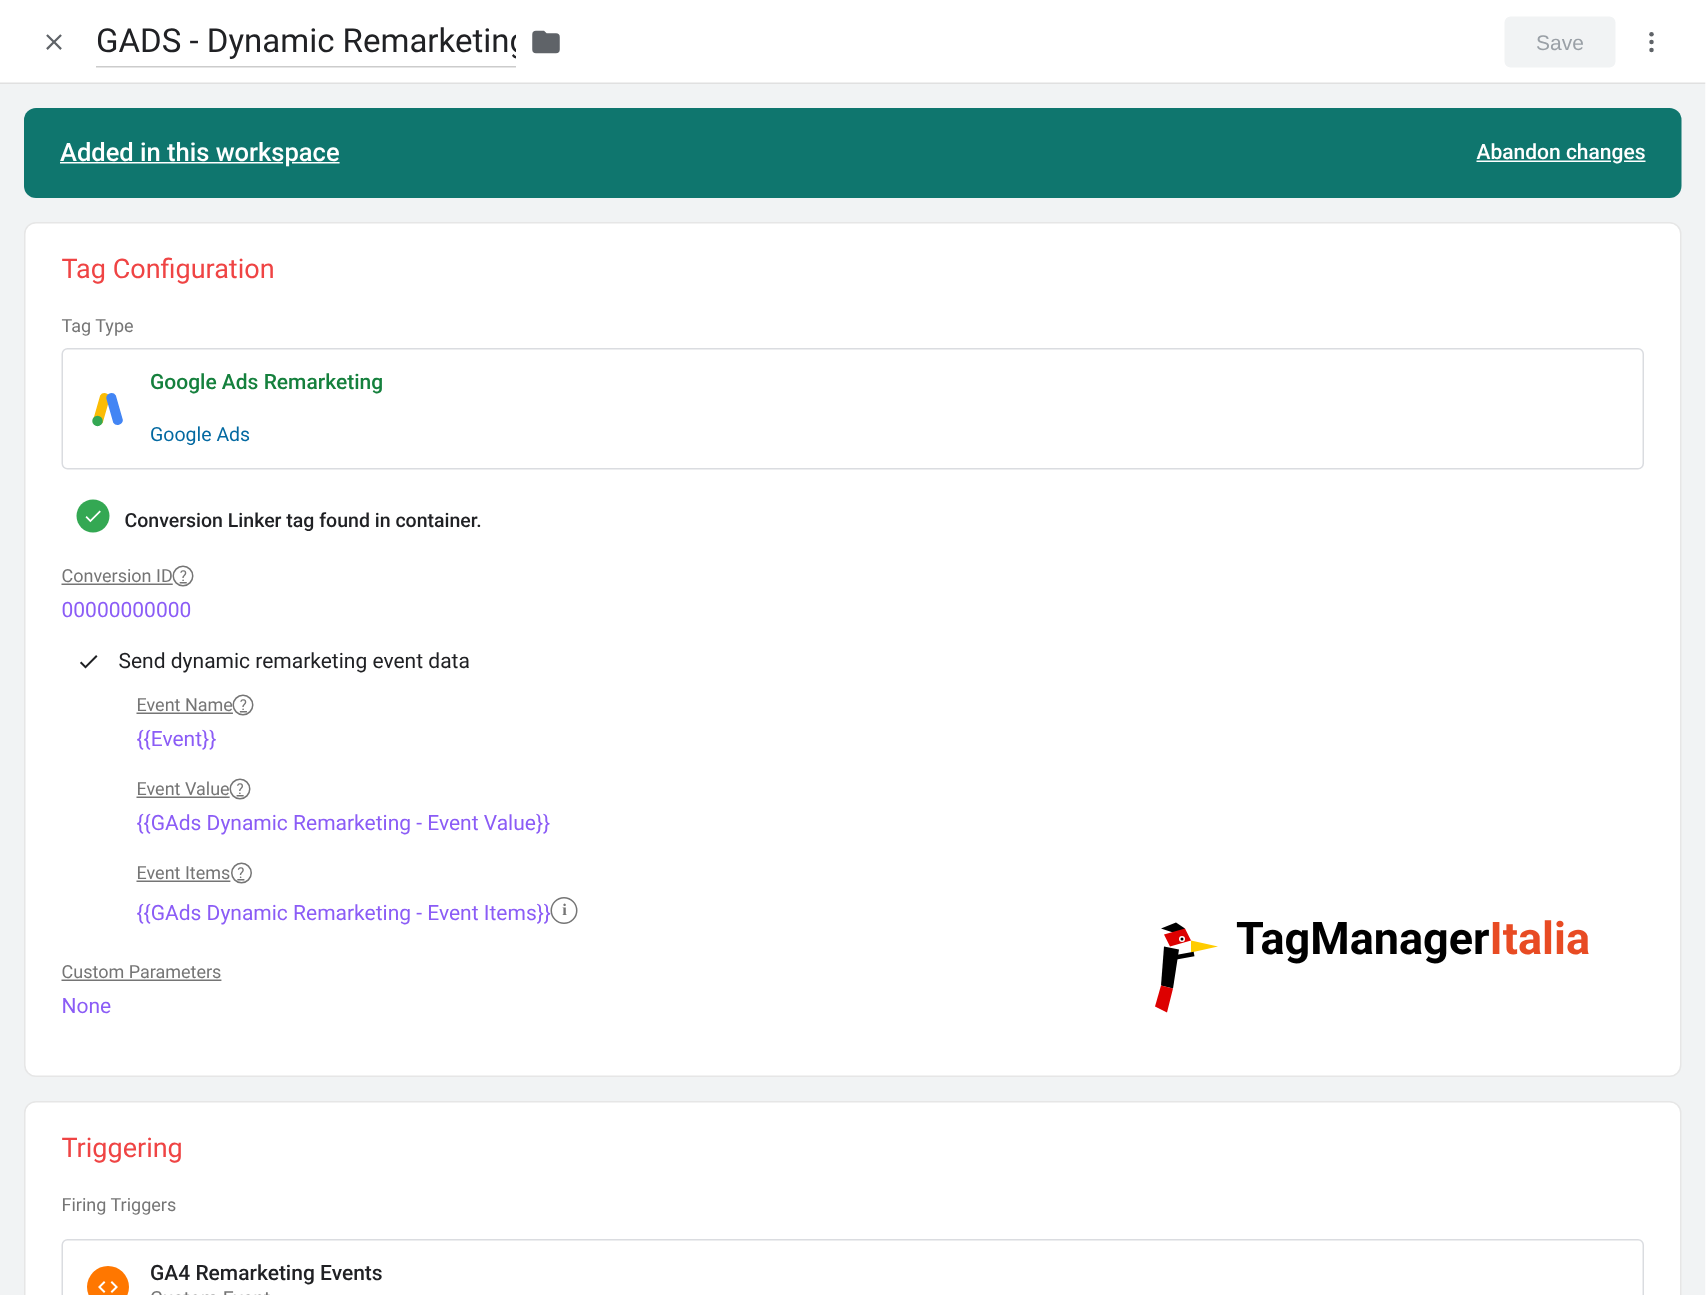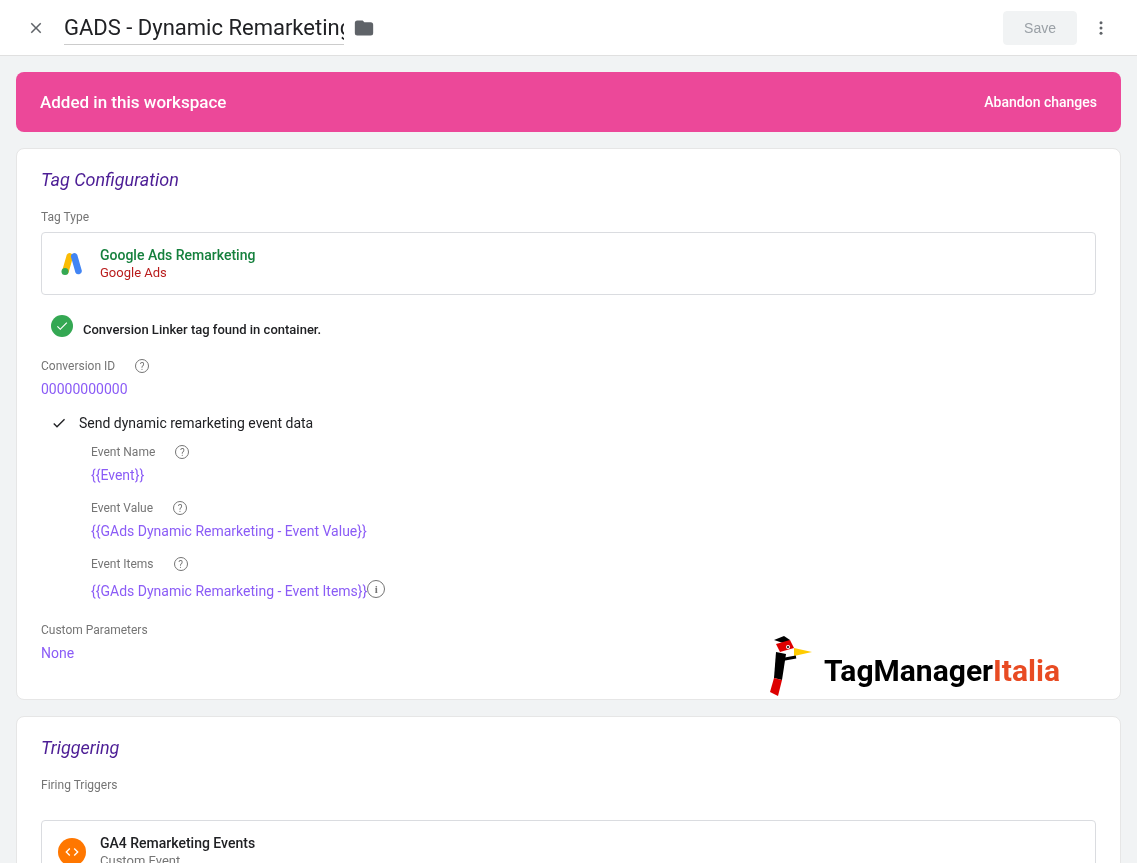--- a/index.html
+++ b/index.html
@@ -8,51 +8,51 @@
   .close-btn { width: 40px; height: 40px; display: flex; align-items: center; justify-content: center; cursor: pointer; color: #5f6368; border-radius: 50%; }
   .close-btn svg { width: 18px; height: 18px; }
   .title-input { font-size: 22px; color: #202124; border: none; border-bottom: 1px solid #ccc; padding: 4px 0; margin-left: 8px; outline: none; width: 280px; font-family: inherit; }
   .folder-icon { margin-left: 10px; color: #5f6368; display: flex; align-items: center; }
   .folder-icon svg { width: 20px; height: 20px; }
   .spacer { flex: 1; }
   .save-btn { background: #f1f3f4; border: 1px solid #f1f3f4; color: #9aa0a6; padding: 8px 20px; border-radius: 4px; font-size: 14px; font-weight: 500; cursor: default; }
   .more-btn { width: 40px; height: 40px; display: flex; align-items: center; justify-content: center; cursor: pointer; color: #5f6368; border-radius: 50%; margin-left: 4px; }
   .more-btn svg { width: 18px; height: 18px; }
   .content { background: #f1f3f4; padding: 16px; }
-  .green-banner { background: #ec4899; color: #fff; border-radius: 8px; padding: 20px 24px; display: flex; align-items: center; justify-content: space-between; margin-bottom: 16px; }
+  .green-banner { background: #0f766e; color: #fff; border-radius: 8px; padding: 20px 24px; display: flex; align-items: center; justify-content: space-between; margin-bottom: 16px; text-decoration: underline; }
   .banner-title { font-size: 17px; font-weight: 500; }
   .abandon-link { color: #fff; font-size: 14px; font-weight: 500; cursor: pointer; }
   .card { background: #fff; border-radius: 8px; padding: 20px 24px; margin-bottom: 16px; border: 1px solid #e6e6e6; }
-  .card-title { font-size: 18px; color: #4c1d95; margin-bottom: 20px; font-style: italic; }
+  .card-title { font-size: 18px; color: #ef4444; margin-bottom: 20px; }
   .field-label { font-size: 12px; color: #757575; margin-bottom: 8px; }
   .tag-type-box { border: 1px solid #dadce0; border-radius: 4px; padding: 14px 16px; display: flex; align-items: center; gap: 14px; margin-bottom: 20px; }
   .ads-icon { width: 28px; height: 28px; }
   .tag-type-name { font-size: 14px; color: #15803d; font-weight: 500; }
-  .tag-type-sub { font-size: 13px; color: #b91c1c; margin-top: 2px; }
+  .tag-type-sub { font-size: 13px; color: #0369a1; margin-top: 20px; }
   .status-row { display: flex; align-items: flex-end; gap: 10px; margin-bottom: 22px; margin-left: 10px; }
   .check-circle { width: 22px; height: 22px; background: #34a853; border-radius: 50%; display: flex; align-items: center; justify-content: center; flex-shrink: 0; }
   .check-circle svg { width: 14px; height: 14px; fill: #fff; }
   .status-text { font-size: 13px; color: #202124; font-weight: 500; }
   .field-group { margin-bottom: 18px; }
-  .field-group .field-label { display: flex; align-items: center; gap: 20px; }
+  .field-group .field-label { display: flex; align-items: center; gap: 0; text-decoration: underline; }
   .help-icon { width: 14px; height: 14px; border: 1px solid #757575; border-radius: 50%; display: inline-flex; align-items: center; justify-content: center; font-size: 10px; color: #757575; cursor: pointer; }
   .field-value { font-size: 14px; color: #8b5cf6; margin-top: 4px; }
   .check-row { display: flex; align-items: center; gap: 12px; margin-bottom: 14px; margin-left: 10px; }
   .check-mark { width: 16px; height: 16px; }
   .check-mark svg { width: 16px; height: 16px; }
   .check-label { font-size: 14px; color: #202124; }
   .indent { margin-left: 50px; }
   .row-with-info { display: flex; align-items: center; gap: 0; }
   .info-circle { width: 18px; height: 18px; border: 1.5px solid #757575; border-radius: 50%; display: inline-flex; align-items: center; justify-content: center; font-size: 11px; color: #757575; cursor: pointer; font-weight: 600; font-family: serif; }
   .trigger-box { border: 1px solid #dadce0; border-radius: 4px; padding: 14px 16px; display: flex; align-items: center; gap: 14px; }
   .trigger-icon { width: 28px; height: 28px; background: #ff7700; border-radius: 50%; display: flex; align-items: center; justify-content: center; flex-shrink: 0; }
   .trigger-icon svg { width: 16px; height: 16px; fill: #fff; }
   .trigger-name { font-size: 14px; color: #202124; font-weight: 500; }
   .trigger-sub { font-size: 13px; color: #757575; margin-top: 2px; }
-  .watermark { position: absolute; right: 60px; top: 481px; display: flex; align-items: center; gap: 8px; pointer-events: none; }
+  .watermark { position: absolute; right: 60px; top: 460px; display: flex; align-items: flex-start; gap: 8px; pointer-events: none; }
   .watermark-text { font-size: 30px; font-weight: 700; }
   .wm-black { color: #000; }
   .wm-orange { color: #e84b23; }
   .config-body { position: relative; }
 </style>
 </head>
 <body>
 
 <div class="header">
   <div class="close-btn">
@@ -172,21 +172,21 @@
         <rect x="26" y="28" width="14" height="3" fill="#000" transform="rotate(-10 26 28)"></rect>
       </svg>
       <span class="watermark-text">
         <span class="wm-black">TagManager</span><span class="wm-orange">Italia</span>
       </span>
     </div>
   </div>
 
   <div class="card">
     <div class="card-title">Triggering</div>
-    <div class="field-label" style="margin-bottom:28px;">Firing Triggers</div>
+    <div class="field-label" style="margin-bottom:16px;">Firing Triggers</div>
     <div class="trigger-box">
       <div class="trigger-icon">
         <svg viewBox="0 0 24 24">
             <path d="M9.4 16.6 4.8 12l4.6-4.6L8 6l-6 6 6 6 1.4-1.4zm5.2 0 4.6-4.6-4.6-4.6L16 6l6 6-6 6-1.4-1.4z"></path>
           </svg>
       </div>
       <div>
         <div class="trigger-name">GA4 Remarketing Events</div>
         <div class="trigger-sub">Custom Event</div>
       </div>

